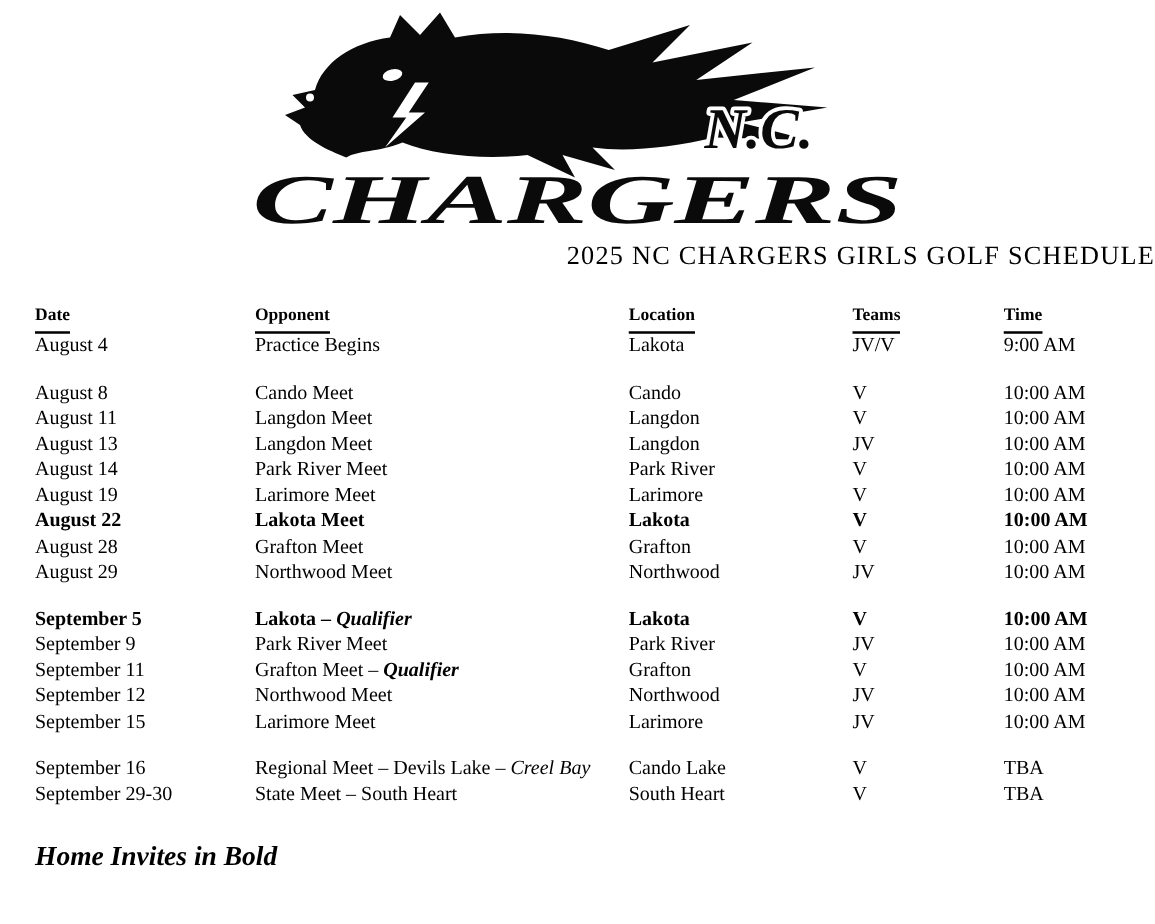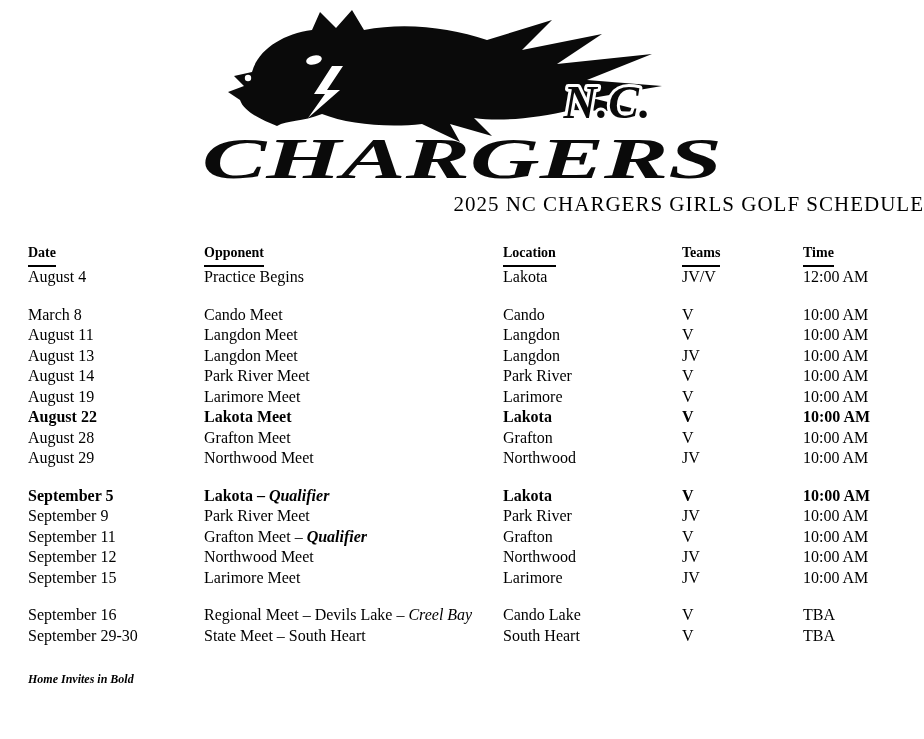--- a/index.html
+++ b/index.html
@@ -25,21 +25,21 @@
   }
   .header-row{font-weight:bold;font-size:14px;height:24px;line-height:24px;margin-bottom:2px;}
   .header-row .hd{display:inline-block;border-bottom:2px solid #000;padding-bottom:0;}
   .gap{margin-top:17px;}
   .bold-row{font-weight:bold;}
   .special{font-weight:bold;font-style:italic;}
   .italic-part{font-style:italic;margin-top:14px;}
   .cell{white-space:nowrap;overflow:visible;}
   
   .footer-note{
-    margin:26px 0 0 28px;font-weight:bold;font-style:italic;font-size:12px;
+    margin:26px 0 0 28px;font-weight:bold;font-style:italic;font-size:22px;
   }
 </style>
 </head>
 <body>
 
 <div class="page">
 
   <div class="logo-wrap">
     <svg width="560" height="180" viewBox="0 0 560 180" xmlns="http://www.w3.org/2000/svg">
 
@@ -85,25 +85,25 @@
       <span class="cell"><span class="hd">Location</span></span>
       <span class="cell"><span class="hd">Teams</span></span>
       <span class="cell"><span class="hd">Time</span></span>
     </div>
 
     <div class="row">
       <span class="cell">August 4</span>
       <span class="cell">Practice Begins</span>
       <span class="cell">Lakota</span>
       <span class="cell">JV/V</span>
-      <span class="cell">12:00 AM</span>
+      <span class="cell">9:00 AM</span>
     </div>
 
     <div class="row gap">
-      <span class="cell">March 8</span>
+      <span class="cell">August 8</span>
       <span class="cell">Cando Meet</span>
       <span class="cell">Cando</span>
       <span class="cell">V</span>
       <span class="cell">10:00 AM</span>
     </div>
 
     <div class="row">
       <span class="cell">August 11</span>
       <span class="cell">Langdon Meet</span>
       <span class="cell">Langdon</span>

